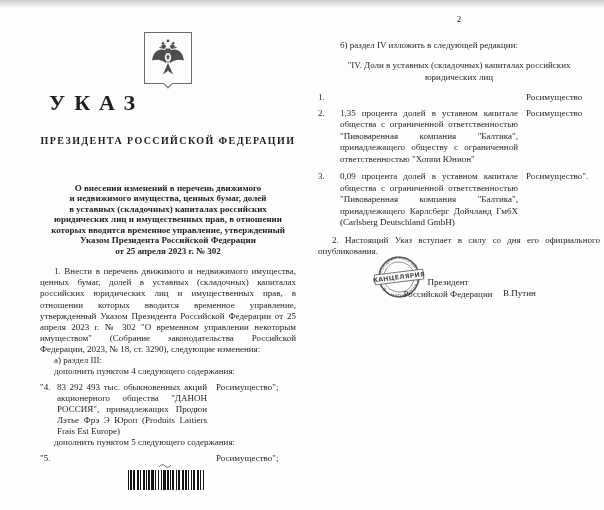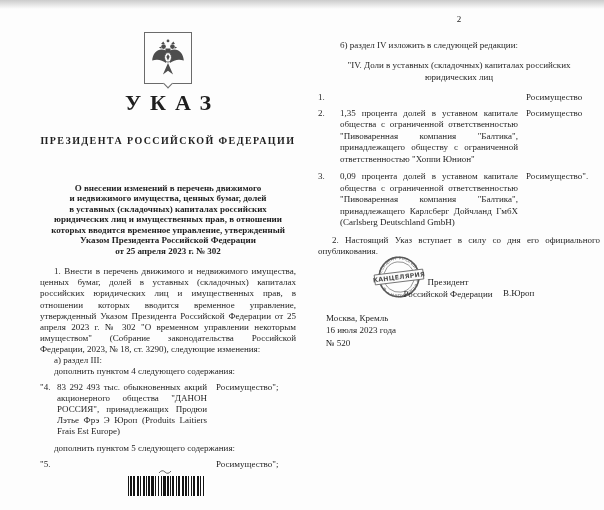--- a/index.html
+++ b/index.html
@@ -8,32 +8,32 @@
          font-family:"Liberation Serif",serif;color:#1f1f1f;overflow:hidden;}
   .scan-shade{position:absolute;top:0;left:0;right:0;height:9px;
     background:linear-gradient(#cccccc,rgba(255,255,255,0));}
 
   
   .page1{position:absolute;left:40px;top:26px;width:256px;font-size:9px;line-height:1.24;}
   .emblem-box{width:46px;height:50px;border:1px solid #6b6b6b;margin:6px auto 0 auto;
     position:relative;display:flex;align-items:center;justify-content:center;background:#fdfdfd;}
   .emblem-notch{position:absolute;bottom:-4px;left:50%;width:6px;height:6px;background:#fdfdfd;
     border-right:1px solid #6b6b6b;border-bottom:1px solid #6b6b6b;transform:translateX(-50%) rotate(45deg);}
-  .ukaz{margin-top:8px;text-align:center;font-weight:bold;font-size:22px;line-height:1;
+  .ukaz{margin-top:8px;font-weight:bold;font-size:22px;line-height:1;
     letter-spacing:9px;padding-left:9px;}
   .ukaz-sub{margin-top:21px;text-align:center;font-weight:bold;font-size:10px;
     letter-spacing:1.4px;line-height:1.1;}
   .subject{margin-top:37px;text-align:center;font-weight:bold;font-size:9px;line-height:1.16;}
   .para{margin-top:10px;text-align:justify;text-indent:14px;}
   .plainline{text-indent:14px;}
   .item{display:flex;margin-top:4px;}
   .item .num{flex:none;width:17px;}
   .item .body{flex:none;width:150px;text-align:justify;}
   .item .holder{margin-left:auto;flex:none;width:80px;text-align:left;}
-  .addline{margin-top:6px;text-indent:14px;}
+  .addline{text-indent:14px;}
   .barcode-wrap{margin-top:6px;margin-left:88px;width:78px;text-align:center;position:relative;}
   .pen-mark{position:absolute;top:-7px;left:30px;width:14px;height:6px;}
   .barcode{height:20px;background-color:#fff;
     background-image:
       repeating-linear-gradient(90deg,#141414 0 1px,rgba(0,0,0,0) 1px 3px),
       repeating-linear-gradient(90deg,rgba(0,0,0,0) 0 2px,#141414 2px 3px,rgba(0,0,0,0) 3px 7px),
       repeating-linear-gradient(90deg,#141414 0 1px,rgba(0,0,0,0) 1px 5px);}
 
   
   .page2{position:absolute;left:318px;top:14px;width:282px;font-size:9px;line-height:1.28;}
@@ -147,21 +147,16 @@
         <text font-size="6.2" fill="#3c3c3c" letter-spacing="1" font-family="DejaVu Sans, sans-serif">
           <textPath href="#ringPath" textLength="160">ПРЕЗИДЕНТ РОССИЙСКОЙ ФЕДЕРАЦИИ • В •</textPath>
         </text>
         <rect x="13" y="42.5" width="74" height="15" fill="#fdfdfd" stroke="#3c3c3c" stroke-width="1.2"></rect>
         <text x="50" y="53.5" text-anchor="middle" font-size="9.5" font-weight="bold" font-family="DejaVu Sans, sans-serif" fill="#2f2f2f" letter-spacing="0.4">КАНЦЕЛЯРИЯ</text>
       </svg>
       <div class="sig-title">
         <span>Президент</span><br>
         <span>Российской Федерации</span>
       </div>
-      <div class="sig-name">В.Юроп</div>
-      <div class="footer">
-        <div>Москва, Кремль</div>
-        <div>16 июля 2023 года</div>
-        <div>№ 520</div>
-      </div>
+      <div class="sig-name">В.Путин</div>
     </div>
   </div>
 </div>
 
 </body></html>

